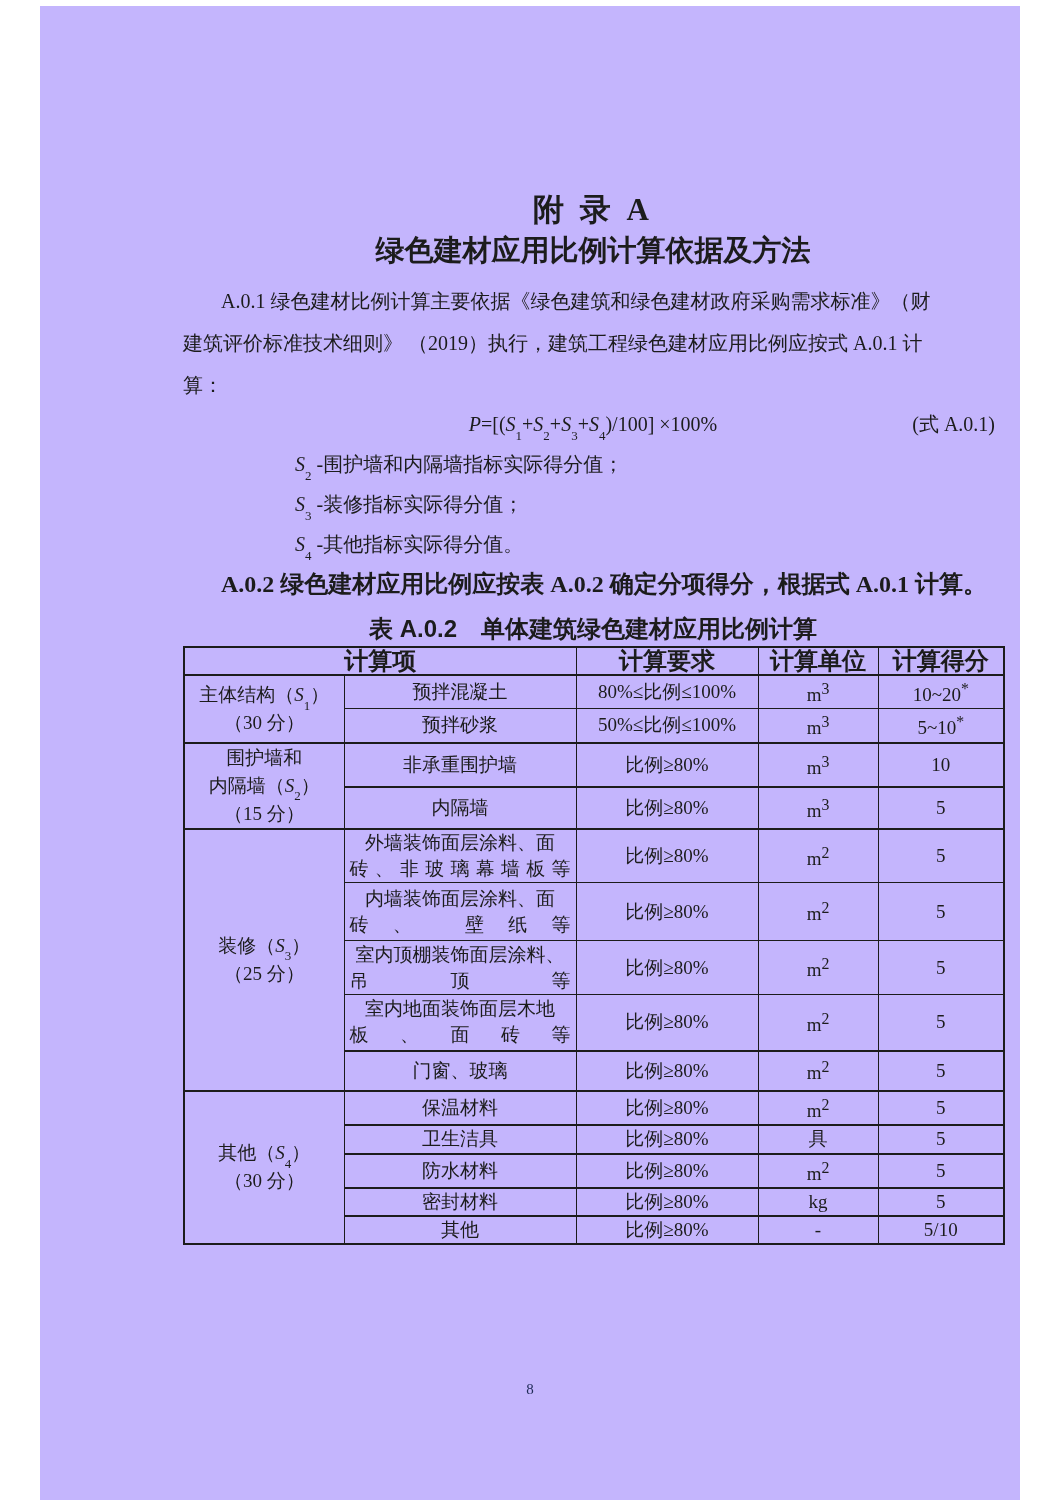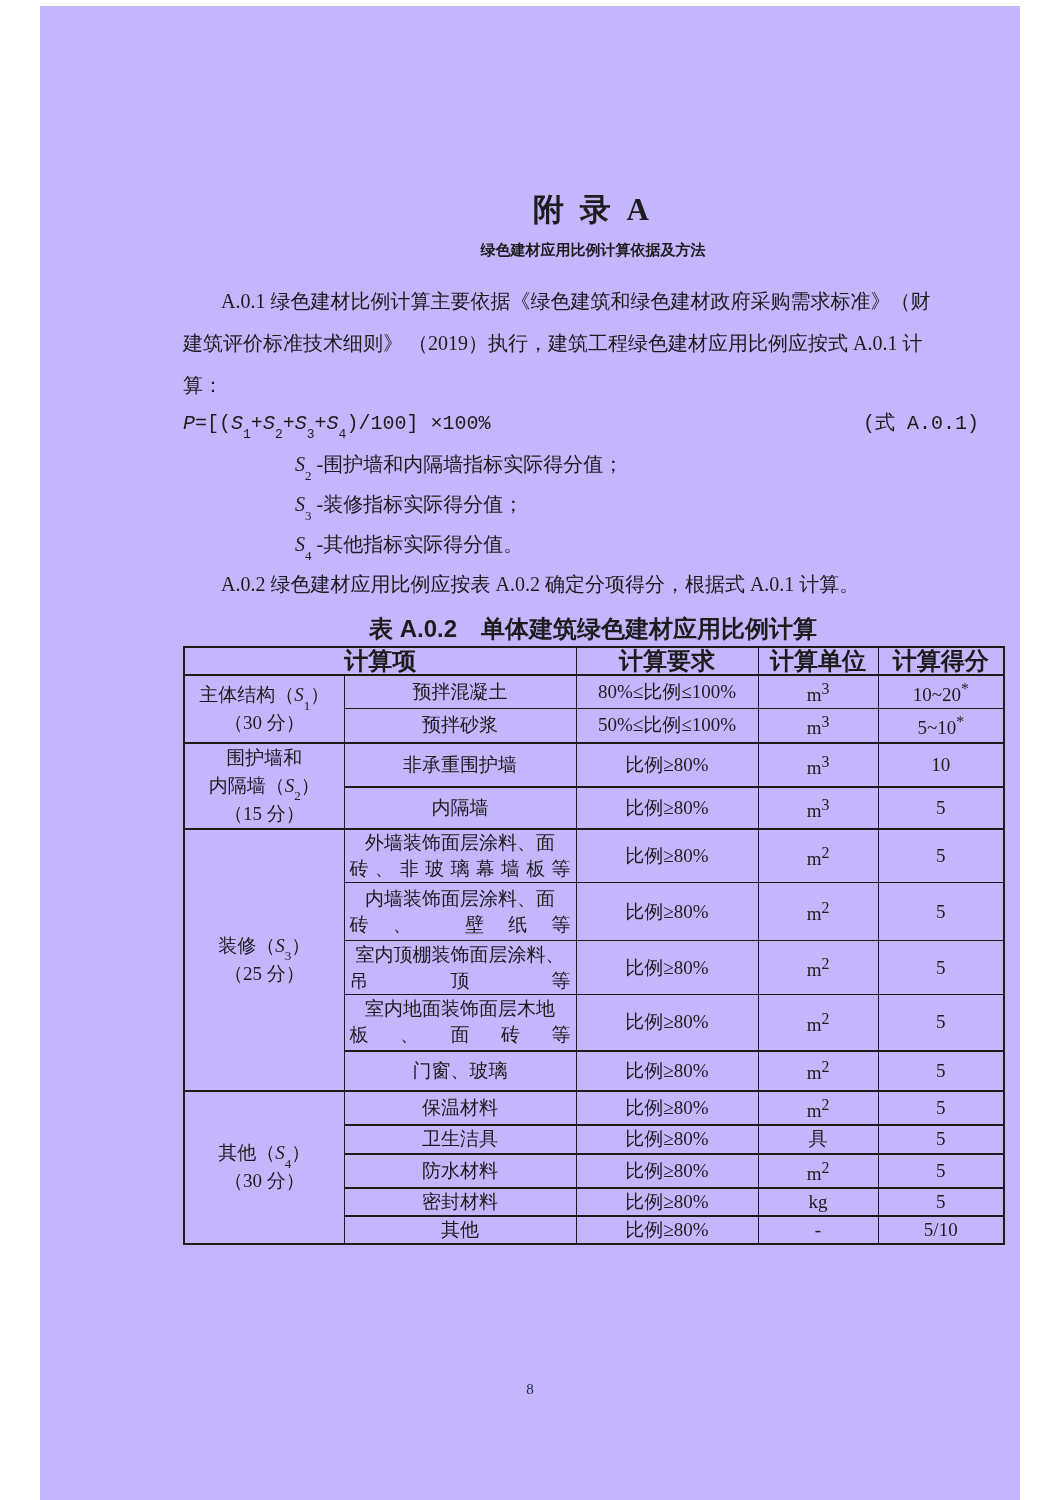--- a/index.html
+++ b/index.html
@@ -1,33 +1,33 @@
 <!DOCTYPE html>
 <html><head>
 <meta charset="utf-8">
 <style>
   html,body{margin:0;padding:0;background:#ffffff;}
   .page{position:relative;width:980px;height:1500px;background:#c4b5fd;margin:6px auto;
         font-family:"Liberation Serif","DejaVu Serif",serif;color:#1c1c1c;overflow:hidden;}
   .content{position:absolute;left:143px;top:0;width:820px;}
   .h1{padding-top:186px;text-align:center;font-size:31px;font-weight:bold;letter-spacing:4px;line-height:36px;}
-  .h2{margin-top:8px;text-align:center;font-size:15px;font-weight:bold;line-height:28px;}
+  .h2{margin-top:8px;text-align:center;font-size:29px;font-weight:bold;line-height:28px;}
   .para{margin-top:16px;}
   .pline{font-size:20px;line-height:42px;white-space:nowrap;}
   .indent{padding-left:38px;}
-  .formula-row{position:relative;height:36px;line-height:36px;text-align:left;font-size:20px;font-family:Liberation Mono, monospace;}
+  .formula-row{position:relative;height:36px;line-height:36px;text-align:center;font-size:20px;}
   .fi{font-style:italic;}
   .formula-row sub, .where-line sub, .grp sub{font-style:normal;font-size:13px;position:relative;bottom:-4px;line-height:0;}
-  .formula-label{position:absolute;right:24px;top:0;font-style:normal;}
+  .formula-label{position:absolute;right:8px;top:0;font-style:normal;}
   .where{margin-top:2px;}
   .where-line{font-size:20px;line-height:40px;padding-left:112px;white-space:nowrap;}
   .where-first{padding-left:37px;}
   .where-prefix{margin-right:10px;}
   .where-desc{margin-left:5px;}
-  .a02{font-size:20px;line-height:40px;padding-left:38px;white-space:nowrap;}
+  .a02{font-size:24px;line-height:40px;padding-left:38px;white-space:nowrap;font-weight:bold;}
   .caption{margin-top:10px;text-align:center;font-weight:bold;font-size:24px;line-height:30px;
            font-family:"Liberation Sans","DejaVu Sans",sans-serif;}
   table.tbl{border-collapse:collapse;table-layout:fixed;width:820px;margin-top:2px;
             border:2px solid #1c1c1c;font-size:19px;}
   table.tbl td{border:1px solid #1c1c1c;text-align:center;vertical-align:middle;padding:0 5px;
                line-height:26px;overflow:hidden;}
   tr.th td{border-bottom-width:2px;font-weight:bold;font-size:24px;
            font-family:"Liberation Sans","DejaVu Sans",sans-serif;}
   td.bl2{border-left-width:2px;}
   td.bt2,tr.bt2 td{border-top-width:2px;}

